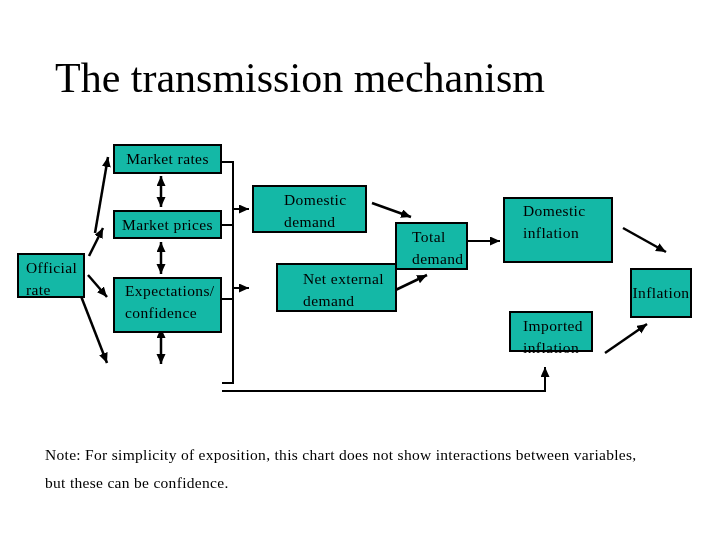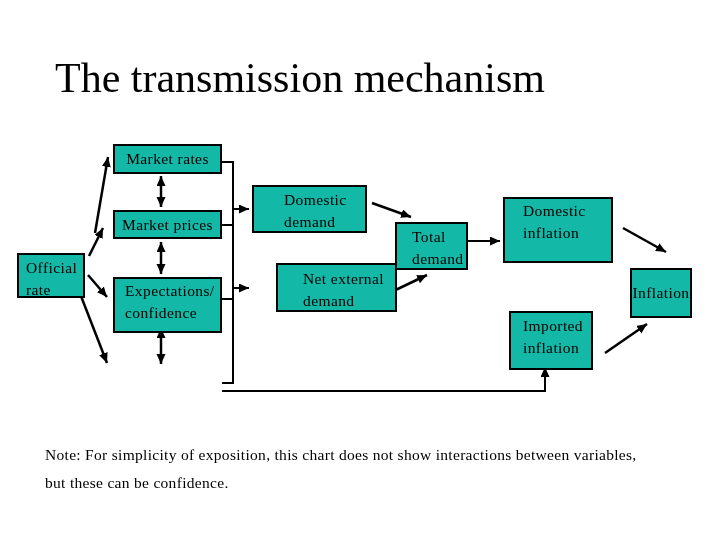--- a/index.html
+++ b/index.html
@@ -47,21 +47,21 @@
   }
   .n-official   { left: 17px;  top: 253px; width: 68px;  height: 45px; padding: 2px 0 0 7px;  }
   .n-market     { left: 113px; top: 144px; width: 109px; height: 30px; }
   .n-asset      { left: 113px; top: 210px; width: 109px; height: 29px; }
   .n-expect     { left: 113px; top: 277px; width: 109px; height: 56px; padding: 1px 0 0 10px; }
   .n-exchange   { left: 112px; top: 367px; width: 110px; height: 39px; }
   .n-domdemand  { left: 252px; top: 185px; width: 115px; height: 48px; padding: 2px 0 0 30px; }
   .n-netext     { left: 252px; top: 263px; width: 121px; height: 49px; padding: 3px 0 0 25px; margin-left: 24px; }
   .n-totdemand  { left: 395px; top: 222px; width: 73px;  height: 48px; padding: 2px 0 0 15px;  }
   .n-dip        { left: 503px; top: 197px; width: 110px; height: 66px; padding: 1px 0 0 18px; }
-  .n-imported   { left: 509px; top: 311px; width: 84px;  height: 59px; padding: 2px 4px 0 12px; }
+  .n-imported   { left: 509px; top: 311px; width: 84px;  height: 41px; padding: 2px 4px 0 12px; }
   .n-inflation  { left: 630px; top: 268px; width: 62px;  height: 50px; }
   #note {
     position: absolute;
     left: 45px;
     top: 441px;
     font-size: 15.5px;
     line-height: 28px;
     letter-spacing: 0.3px;
     white-space: nowrap;
   }

